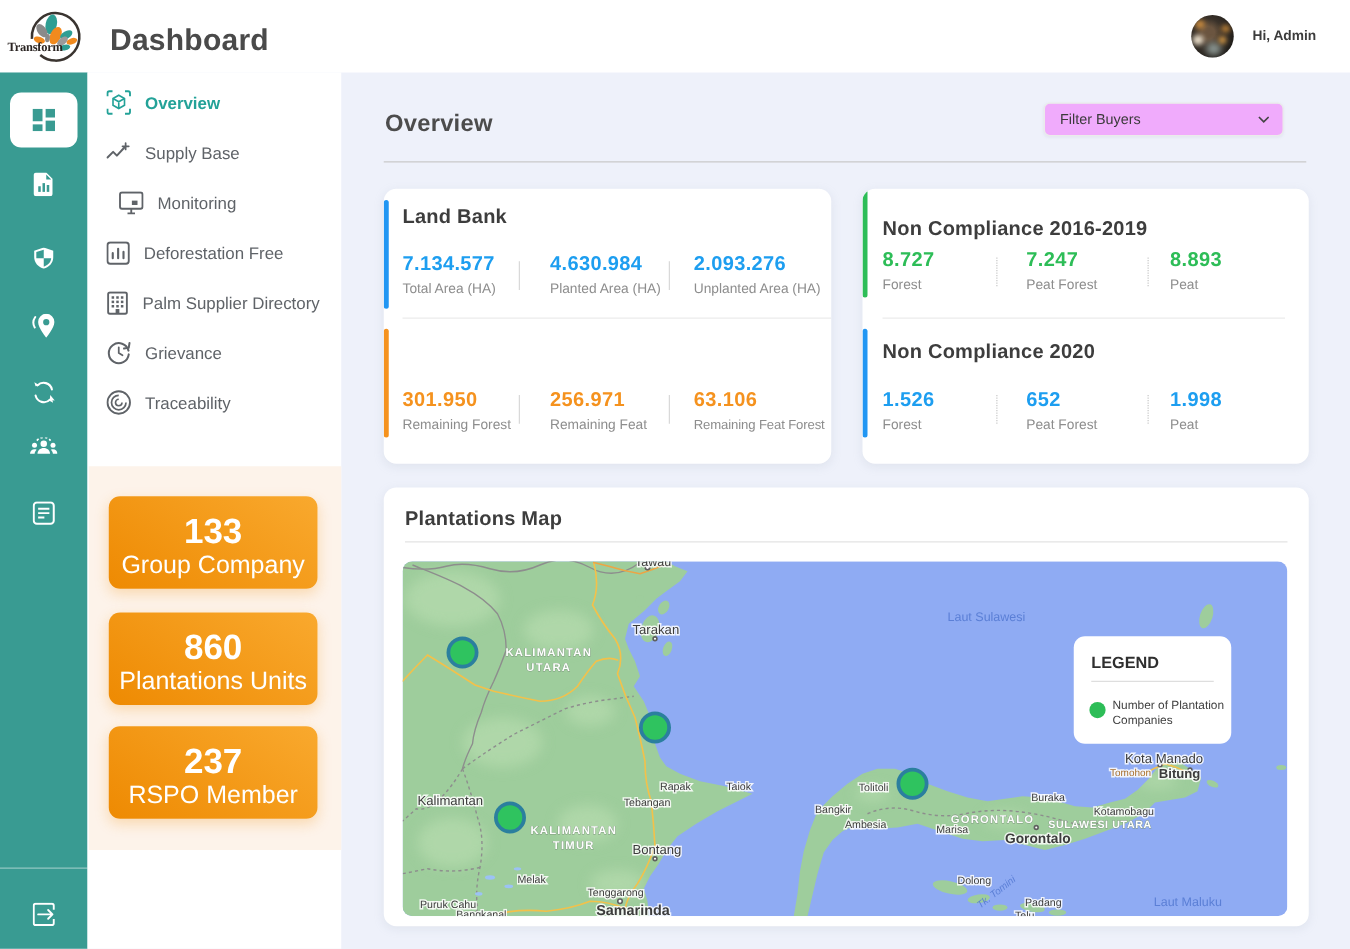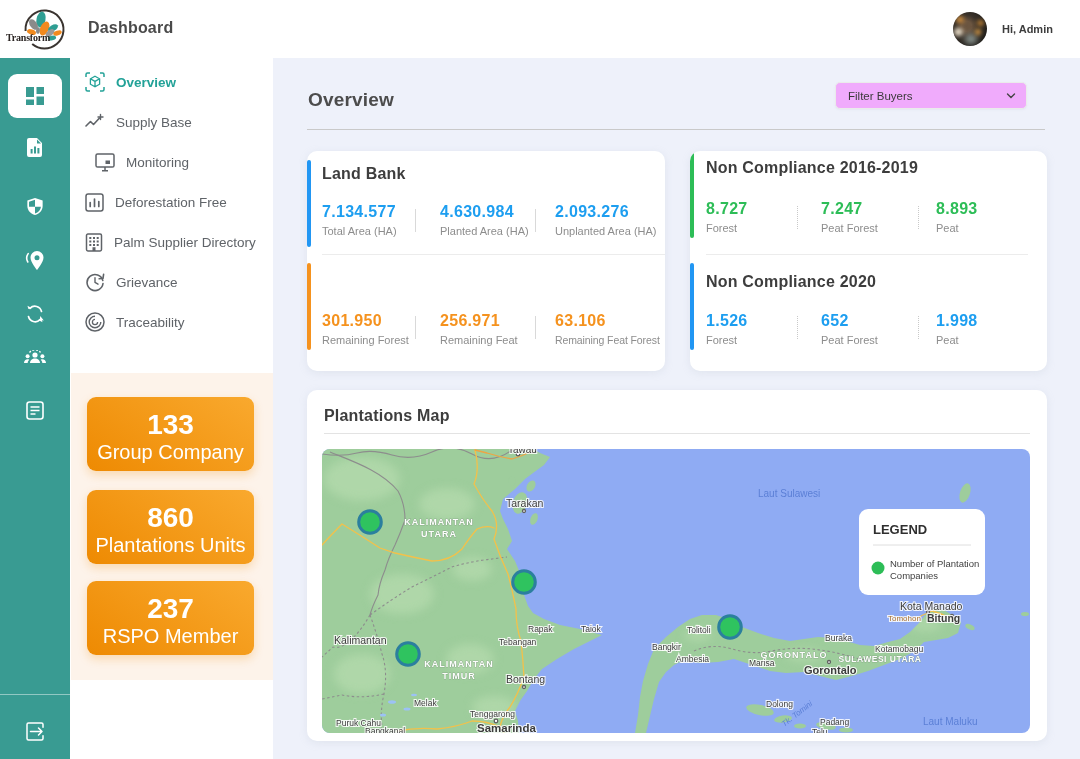--- a/index.html
+++ b/index.html
@@ -21,21 +21,21 @@
 .stat .v{font-size:16px;font-weight:bold;letter-spacing:.3px;line-height:17px;padding-top:2px;}
 .stat .l{font-size:11px;color:#8d8d8d;margin-top:5px;white-space:nowrap;}
 .vsep{position:absolute;width:1px;background:#d9d9d9;height:23px;}
 .vsep.dot{background:none;border-left:1px dotted #c9c9c9;}
 .hdiv{position:absolute;height:1px;background:#ececec;}
 </style>
 </head>
 <body>
 <div id="main"></div>
 <div id="topbar">
-  <div class="abs" style="left:88px;top:19px;font-size:16px;font-weight:bold;color:#4a4a4a;letter-spacing:.2px;">Dashboard</div>
+  <div class="abs" style="left:88px;top:19px;font-size:24px;font-weight:bold;color:#4a4a4a;letter-spacing:.2px;">Dashboard</div>
   <svg class="abs" style="left:0px;top:0px;" width="80" height="56" viewBox="0 0 80 56">
     <circle cx="44.5" cy="29.5" r="19" fill="none" stroke="#3a3430" stroke-width="2" stroke-dasharray="56 15 48" transform="rotate(-40 44.5 29.5)"></circle>
     <g>
       <ellipse cx="41" cy="19.5" rx="4.5" ry="8" fill="#2e9e93" transform="rotate(12 41 19.5)"></ellipse>
       <ellipse cx="33.5" cy="24.5" rx="3.5" ry="6" fill="#8a8a8a" transform="rotate(-35 33.5 24.5)"></ellipse>
       <ellipse cx="44.5" cy="28.5" rx="4.3" ry="7.4" fill="#f18a1e" transform="rotate(25 44.5 28.5)"></ellipse>
       <ellipse cx="53" cy="28" rx="3" ry="5.4" fill="#2e9e93" transform="rotate(60 53 28)"></ellipse>
       <ellipse cx="50" cy="33" rx="2.8" ry="5" fill="#9a9a9a" transform="rotate(52 50 33)"></ellipse>
       <ellipse cx="31.5" cy="32" rx="2.6" ry="4.6" fill="#f18a1e" transform="rotate(-72 31.5 32)"></ellipse>
       <ellipse cx="57.5" cy="33" rx="2.4" ry="4.4" fill="#f18a1e" transform="rotate(70 57.5 33)"></ellipse>
@@ -228,21 +228,21 @@
         <div class="v">63.106</div>
         <div class="l" style="font-size:10.5px;letter-spacing:-.1px;">Remaining Feat Forest</div>
       </div>
     <div class="vsep" style="left:108px;top:165px;"></div>
     <div class="vsep" style="left:228px;top:165px;"></div>
   </div>
 
   <div class="card" style="left:690px;top:151px;width:357px;height:220px;overflow:hidden;">
     <div class="abs" style="left:0;top:1px;width:4px;height:86px;background:#2dbd57;border-radius:2px;"></div>
     <div class="abs" style="left:0;top:112px;width:4px;height:87px;background:#2196f3;border-radius:2px;"></div>
-    <div class="abs sec-title" style="left:16px;top:8px;">Non Compliance 2016-2019</div>
+    <div class="abs sec-title" style="left:16px;top:24px;">Non Compliance 2016-2019</div>
     <div class="abs stat" style="left:16px;top:47px;color:#2dbd57;">
         <div class="v">8.727</div>
         <div class="l">Forest</div>
       </div>
     <div class="abs stat" style="left:131px;top:47px;color:#2dbd57;">
         <div class="v">7.247</div>
         <div class="l">Peat Forest</div>
       </div>
     <div class="abs stat" style="left:246px;top:47px;color:#2dbd57;">
         <div class="v">8.893</div>

